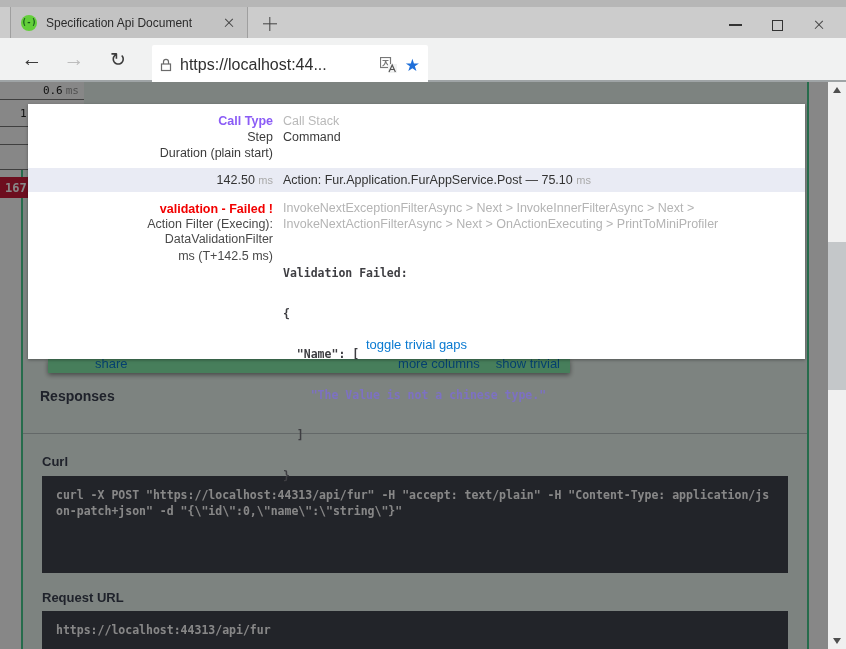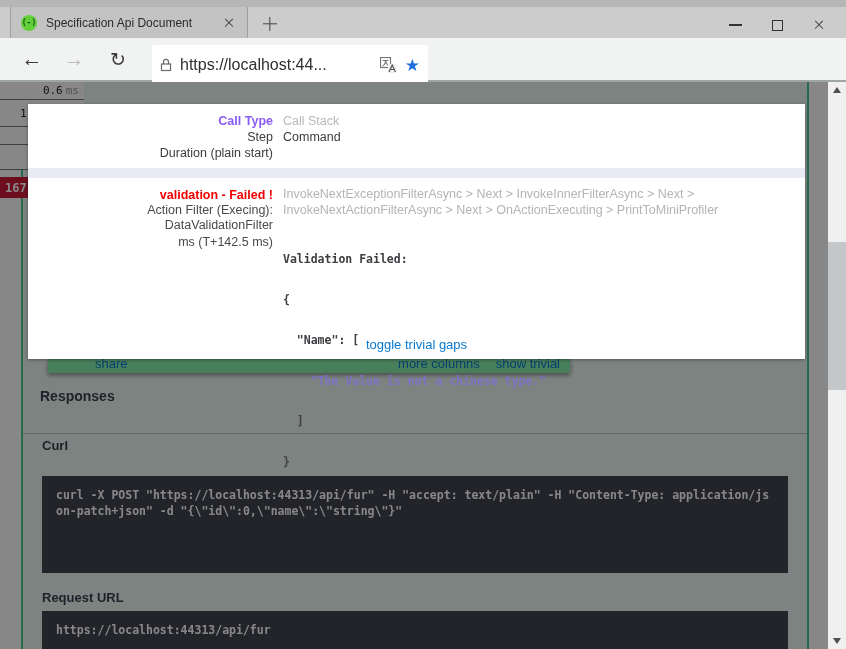--- a/index.html
+++ b/index.html
@@ -241,41 +241,49 @@
       <div class="behind-inner">
         <a class="plink">share</a>
         <span class="grow"></span>
         <a class="plink">more columns</a>
         <a class="plink">show trivial</a>
       </div>
     </div>
 
     <div class="sw-heading">Responses</div>
     <div class="sw-divider"></div>
-    <div class="sw-label" style="top:356px;">Curl</div>
+    <div class="sw-label" style="top:372px;">Curl</div>
     <div class="codeblk" style="top:394px; height:97px;">curl -X POST "https://localhost:44313/api/fur" -H "accept: text/plain" -H "Content-Type: application/json-patch+json" -d "{\"id\":0,\"name\":\"string\"}"</div>
     <div class="sw-label" style="top:508px;">Request URL</div>
     <div class="codeblk" style="top:529px; height:40px;">https://localhost:44313/api/fur</div>
 
     <div class="dim"></div>
 
     <div class="popup">
       <div class="prow hdr">
         <div class="c1">
           <div class="hline lbl-bold">Call Type</div>
           <div class="hline lbl-dark">Step</div>
           <div class="hline lbl-dark">Duration (plain start)</div>
         </div>
         <div>
           <div class="hline lbl-gray">Call Stack</div>
           <div class="hline lbl-dark">Command</div>
         </div>
       </div>
 
       <div class="prow trow1">
+        <div class="c1">
+          <span>142.50</span>
+          <span class="unit-sm">ms</span>
+        </div>
+        <div>
+          <span>Action: Fur.Application.FurAppService.Post — 75.10</span>
+          <span class="unit-sm">ms</span>
+        </div>
       </div>
 
       <div class="prow trow2">
         <div class="c1">
           <div class="v-failed">validation - Failed !</div>
           <div class="filter-line">Action Filter (Execing):</div>
           <div class="filter-line">DataValidationFilter</div>
           <div class="filter-line" style="margin-top:2px;">ms (T+142.5 ms)</div>
         </div>
         <div>

